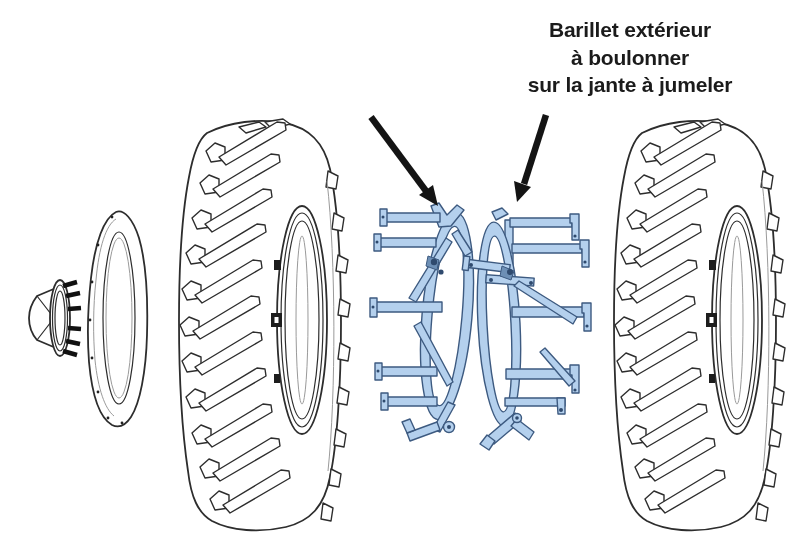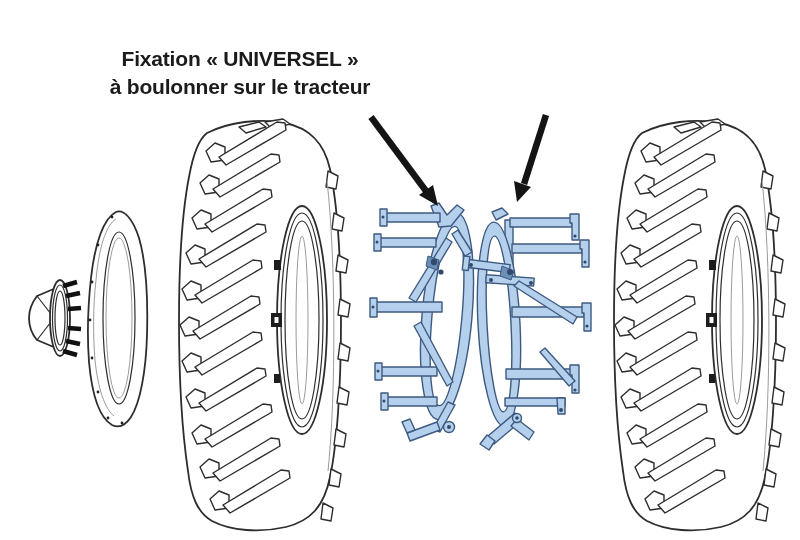--- a/index.html
+++ b/index.html
@@ -221,16 +221,17 @@
     <g>
       <path class="arrow-shaft" d="M371,117 L426,191"></path>
       <polygon class="arrow-head" points="438,206 433,185 419,195"></polygon>
     </g>
     <g>
       <path class="arrow-shaft" d="M546,115 L524,184"></path>
       <polygon class="arrow-head" points="517,202 531,187 514,181"></polygon>
     </g>
   </svg>
 
-  <div id="label-universal" class="label">Fixation « UNIVERSEL »
-à boulonner sur le tracteur</div>
-
+
+  <div id="label-barrel" class="label">Barillet extérieur
+à boulonner
+sur la jante à jumeler</div>
 </div>
 
 </body></html>

